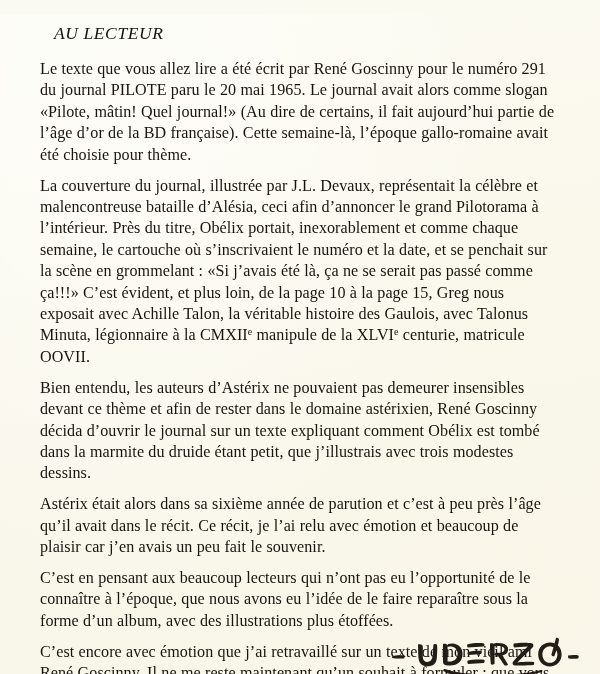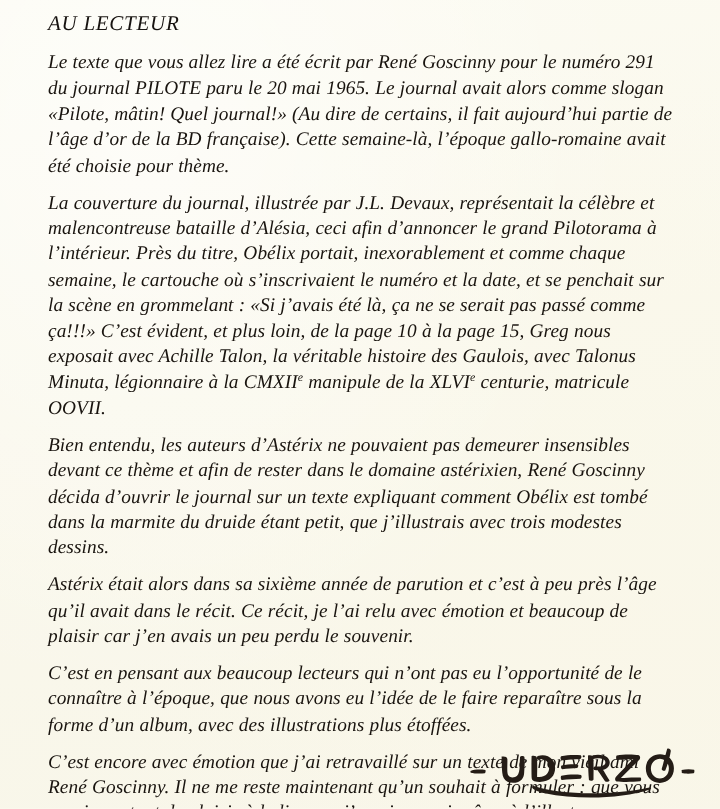--- a/index.html
+++ b/index.html
@@ -25,32 +25,31 @@
       radial-gradient(ellipse at 85% 80%, rgba(250,247,232,0.6) 0%, rgba(255,255,255,0) 65%),
       linear-gradient(170deg, #fcfbf2 0%, #faf8ec 45%, #f8f6e9 100%);
     padding: 0 30px 0 40px;
   }
 
   .doc-title {
     font-style: italic;
     font-size: 17.5px;
     letter-spacing: 0.6px;
     color: #171310;
-    margin: 0;
+    margin: 14px;
     padding-top: 9px;
     line-height: 1.2;
     font-weight: 400;
   }
 
   .body-text {
     margin-top: 12px;
   }
 
   .para {
-    font-style: italic;
     font-size: 16.1px;
     line-height: 21.4px;
     color: #19140f;
     margin: 0 0 9.5px 0;
     text-align: left;
     letter-spacing: 0.06px;
     word-spacing: 0.2px;
     padding-right: 8px;
   }
 
@@ -84,21 +83,21 @@
   <h1 class="doc-title">AU LECTEUR</h1>
 
   <div class="body-text">
 
     <p class="para">Le texte que vous allez lire a été écrit par René Goscinny pour le numéro 291 du journal PILOTE paru le 20 mai 1965. Le journal avait alors comme slogan «Pilote, mâtin! Quel journal!» (Au dire de certains, il fait aujourd’hui partie de l’âge d’or de la BD française). Cette semaine-là, l’époque gallo-romaine avait été choisie pour thème.</p>
 
     <p class="para"><span>La couverture du journal, illustrée par J.L. Devaux, représentait la célèbre et malencontreuse bataille d’Alésia, ceci afin d’annoncer le grand Pilotorama à l’intérieur. Près du titre, Obélix portait, inexorablement et comme chaque semaine, le cartouche où s’inscrivaient le numéro et la date, et se penchait sur la scène en grommelant : «Si j’avais été là, ça ne se serait pas passé comme ça!!!» C’est évident, et plus loin, de la page 10 à la page 15, Greg nous exposait avec Achille Talon, la véritable histoire des Gaulois, avec Talonus Minuta, légionnaire à la </span><span>CMXII</span><sup>e</sup><span> manipule de la </span><span>XLVI</span><sup>e</sup><span> centurie, matricule OOVII.</span></p>
 
     <p class="para">Bien entendu, les auteurs d’Astérix ne pouvaient pas demeurer insensibles devant ce thème et afin de rester dans le domaine astérixien, René Goscinny décida d’ouvrir le journal sur un texte expliquant comment Obélix est tombé dans la marmite du druide étant petit, que j’illustrais avec trois modestes dessins.</p>
 
-    <p class="para">Astérix était alors dans sa sixième année de parution et c’est à peu près l’âge qu’il avait dans le récit. Ce récit, je l’ai relu avec émotion et beaucoup de plaisir car j’en avais un peu perdu le souvenir.</p>
+    <p class="para">Astérix était alors dans sa sixième année de parution et c’est à peu près l’âge qu’il avait dans le récit. Ce récit, je l’ai relu avec émotion et beaucoup de plaisir car j’en avais un peu fait le souvenir.</p>
 
     <p class="para">C’est en pensant aux beaucoup lecteurs qui n’ont pas eu l’opportunité de le connaître à l’époque, que nous avons eu l’idée de le faire reparaître sous la forme d’un album, avec des illustrations plus étoffées.</p>
 
     <p class="para">C’est encore avec émotion que j’ai retravaillé sur un texte de mon vieil ami René Goscinny. Il ne me reste maintenant qu’un souhait à formuler : que vous preniez autant de plaisir à le lire que j’en ai eu moi-même à l’illustrer.</p>
 
   </div>
 
   <div class="signature-block">
     <svg viewBox="0 0 190 52" xmlns="http://www.w3.org/2000/svg">
       <g class="sig-ink">

